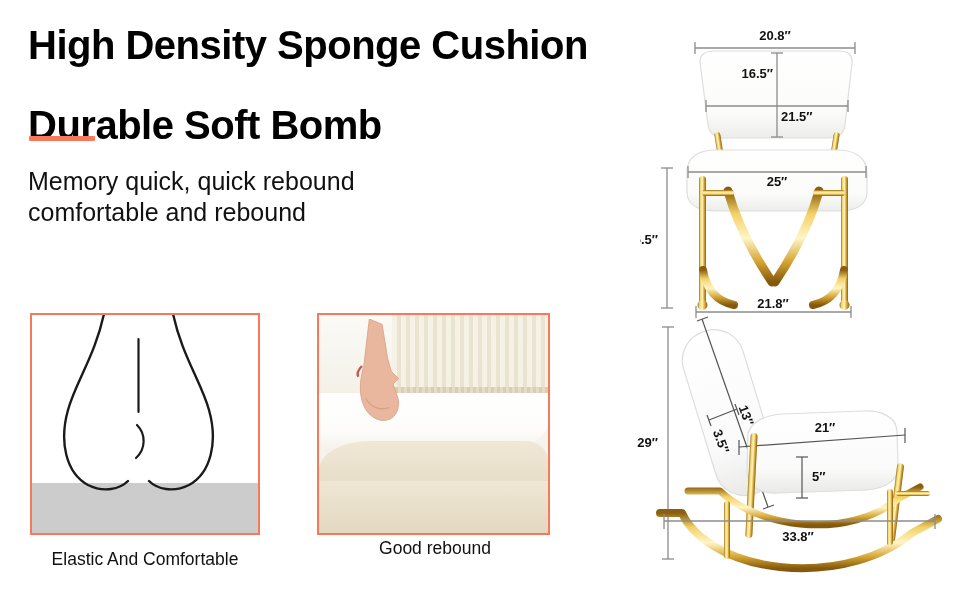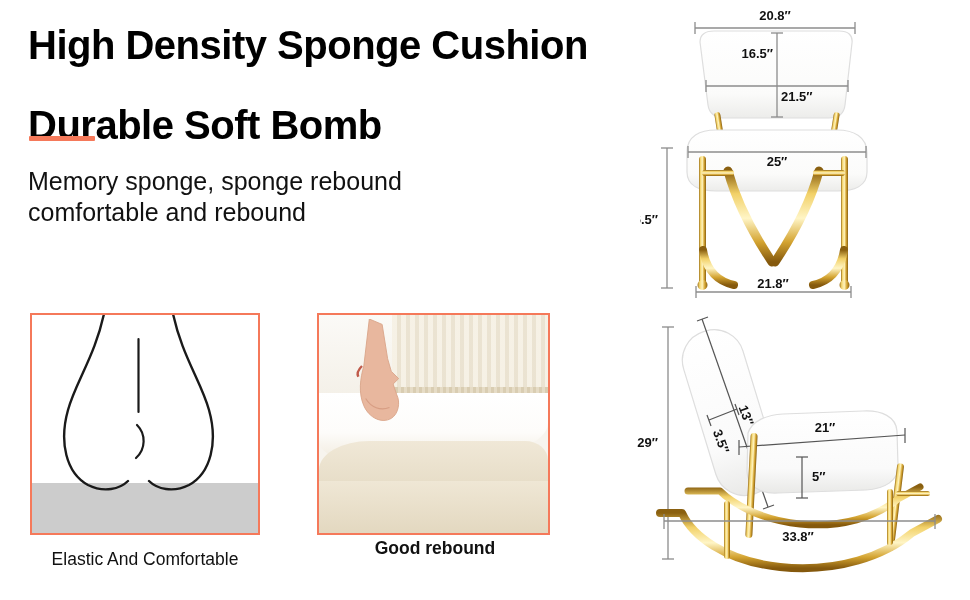--- a/index.html
+++ b/index.html
@@ -35,21 +35,21 @@
     position:absolute;border:2px solid #F5795A;background:#fff;
     box-sizing:border-box;overflow:hidden;
   }
   #panel-elastic{left:30px;top:313px;width:230px;height:222px;}
   #panel-rebound{left:317px;top:313px;width:233px;height:222px;}
 
   .caption{
     position:absolute;text-align:center;font-size:17.5px;line-height:21px;color:#111;
   }
   #caption-elastic{left:14px;top:541px;width:262px;margin-top:8px;}
-  #caption-rebound{left:280px;top:538px;width:310px;font-weight:bold;}
+  #caption-rebound{left:280px;top:538px;width:310px;}
   #caption-rebound .c2{display:block;}
 
   
   .floor{
     position:absolute;left:0;right:0;bottom:0;height:50px;background:#CCCCCC;
   }
   .svgfill{position:absolute;left:0;top:0;width:100%;height:100%;}
 
   
   .photo{position:absolute;left:0;top:0;width:100%;height:100%;background:#f7f4ee;}
@@ -67,21 +67,21 @@
     background:linear-gradient(180deg,#f0e8d7 0%,#e6dcc6 100%);
     border-radius:22% 10% 0 0 / 60% 40% 0 0;}
   .ph-slab2{position:absolute;left:0;top:76%;width:100%;height:24%;
     background:linear-gradient(180deg,#efe7d5 0%,#e3d8c0 100%);}
   .ph-shadow{position:absolute;left:0;top:73%;width:48%;height:5%;
     background:linear-gradient(180deg,#9f927a 0%,rgba(159,146,122,0) 100%);opacity:.55;}
   .ph-hand{position:absolute;left:14%;top:2%;width:24%;height:58%;}
 
   
   .diagram{position:absolute;}
-  #diagram-front{left:640px;top:0;width:330px;height:302px;text-decoration:underline;}
+  #diagram-front{left:640px;top:20px;width:330px;height:302px;text-decoration:underline;}
   #diagram-side{left:620px;top:305px;width:350px;height:292px;}
   .diagram svg{display:block;}
 
   .dimtxt{
     font-family:"Liberation Sans",sans-serif;
     font-size:13px;font-weight:bold;fill:#111;
   }
 </style>
 </head>
 <body>
@@ -89,21 +89,21 @@
 <div class="stage">
 
   <div class="headline">
     <span>High Density Sponge Cushion</span>
     <span class="l2">Durable Soft Bomb</span>
   </div>
 
   <div class="accent-rule"></div>
 
   <div class="subhead">
-    <span>Memory sponge, sponge rebound</span>
+    <span>Memory quick, quick rebound</span>
     <span class="s2">comfortable and rebound</span>
   </div>
 
   <div class="panel" id="panel-elastic">
     <div class="floor"></div>
     <svg class="svgfill" viewBox="0 0 226 218" preserveAspectRatio="none">
 
       <path d="M73 -6 C64 40 44 66 36 95 C27 127 34 158 56 170 C72 178 88 174 96 166" fill="none" stroke="#1a1a1a" stroke-width="2.4" stroke-linecap="round"></path>
 
       <path d="M140 -6 C149 40 169 66 177 95 C186 127 179 158 157 170 C141 178 125 174 117 166" fill="none" stroke="#1a1a1a" stroke-width="2.4" stroke-linecap="round"></path>

